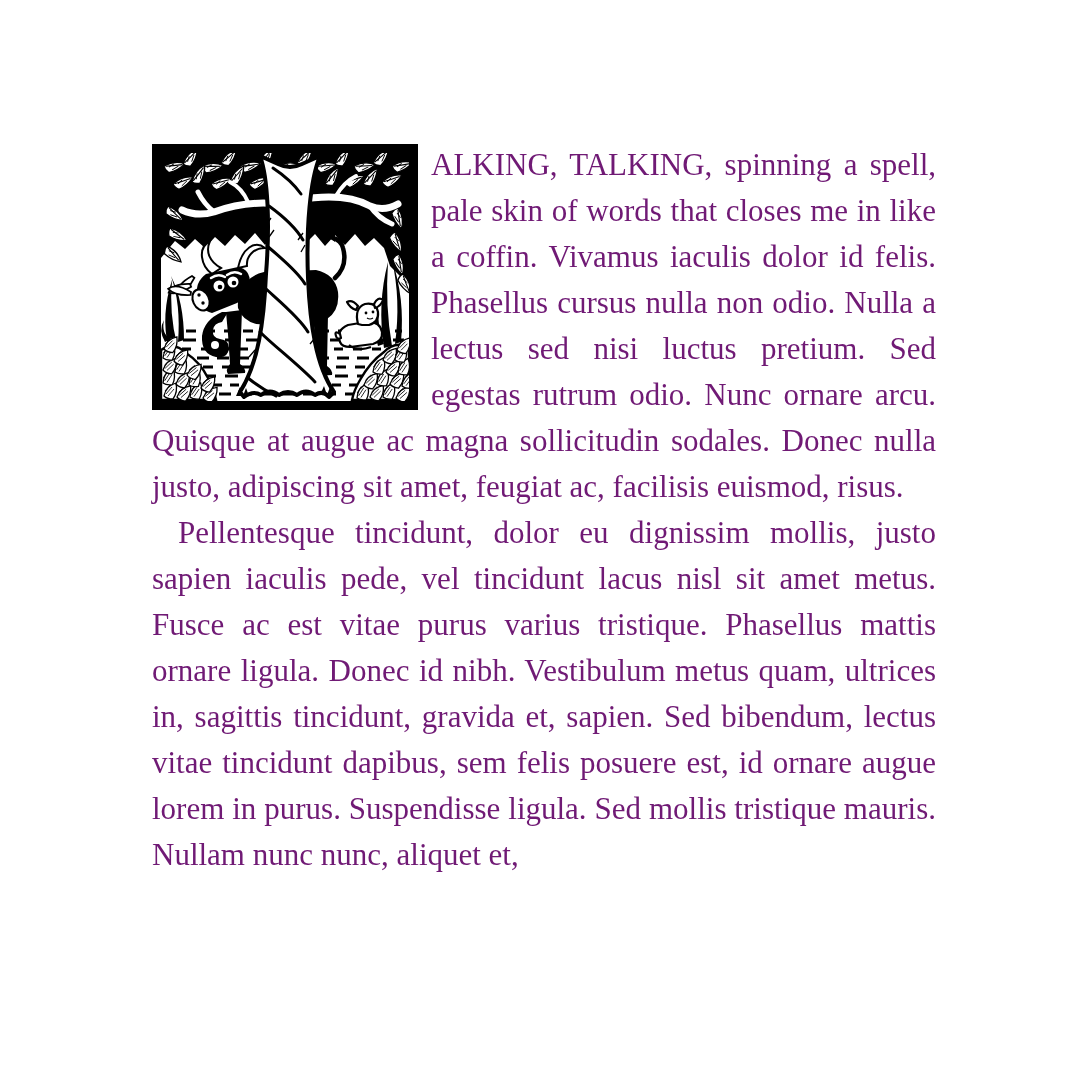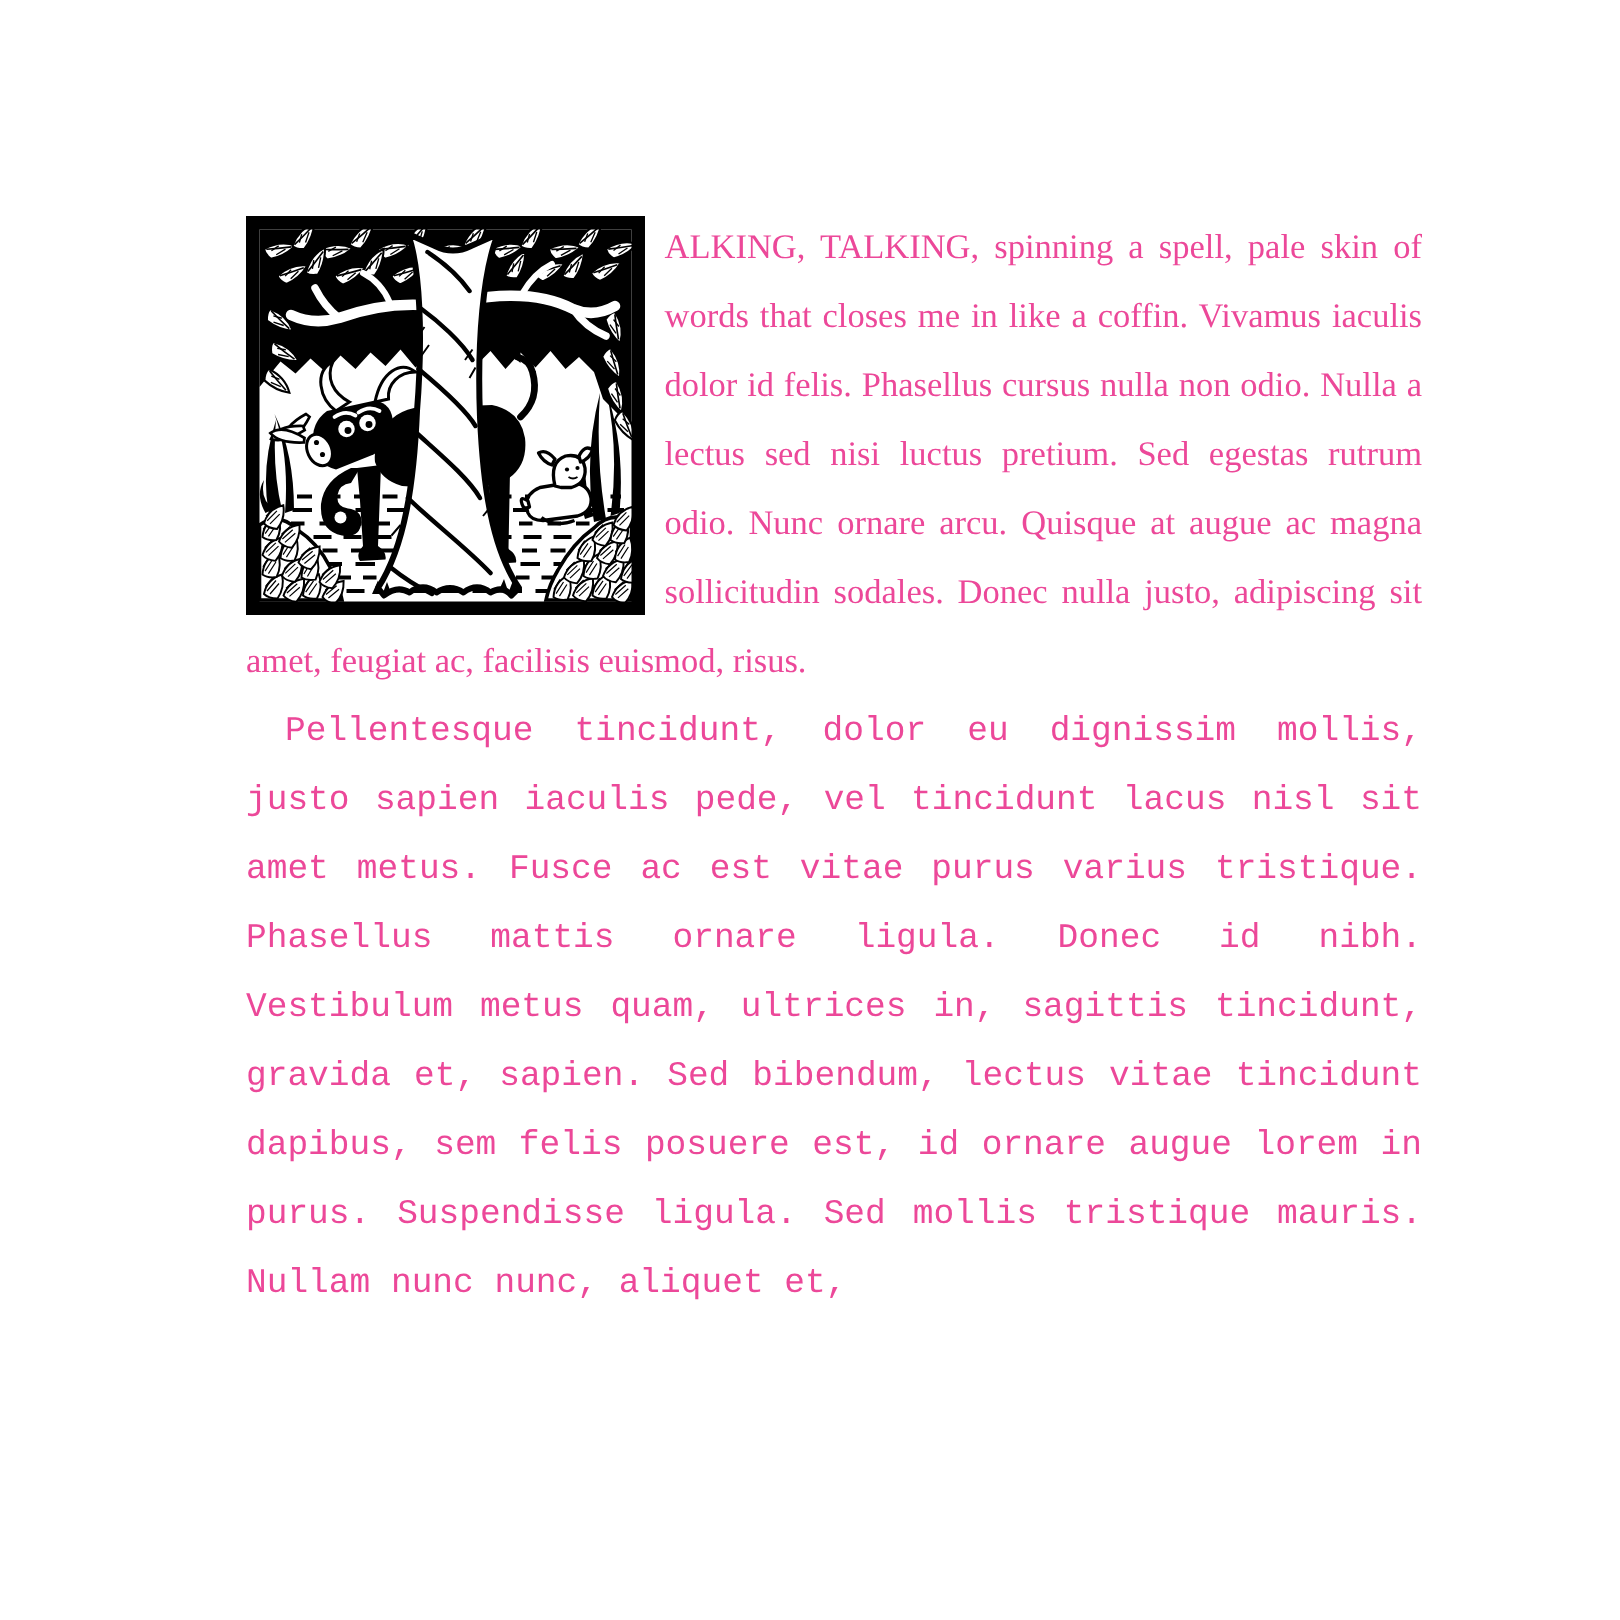--- a/index.html
+++ b/index.html
@@ -7,33 +7,32 @@
     position:relative;
     width:1080px;height:1080px;
     background:#ffffff;
     font-family:"Liberation Serif", serif;
     overflow:hidden;
   }
   .content{
     position:absolute;
     left:152px;top:142px;
     width:784px;
-    color:#ec4899;
-    font-size:23px;
+    color:#701a75;
+    font-size:31px;
     line-height:46px;
-    margin-left:12px;
   }
   figure.illustration{
     margin:2px 13px 6px 0;
     float:left;
     width:266px;height:266px;
   }
   figure.illustration svg{display:block;}
   p.para{margin:0;text-align:justify;}
-  p.para.indent{text-indent:26px;font-family:Liberation Mono, monospace;}
+  p.para.indent{text-indent:26px;}
 </style>
 </head>
 <body>
 
 <div class="page">
   <div class="content">
 
     <figure class="illustration">
       <svg width="266" height="266" viewBox="0 0 266 266" xmlns="http://www.w3.org/2000/svg">
         <defs>

